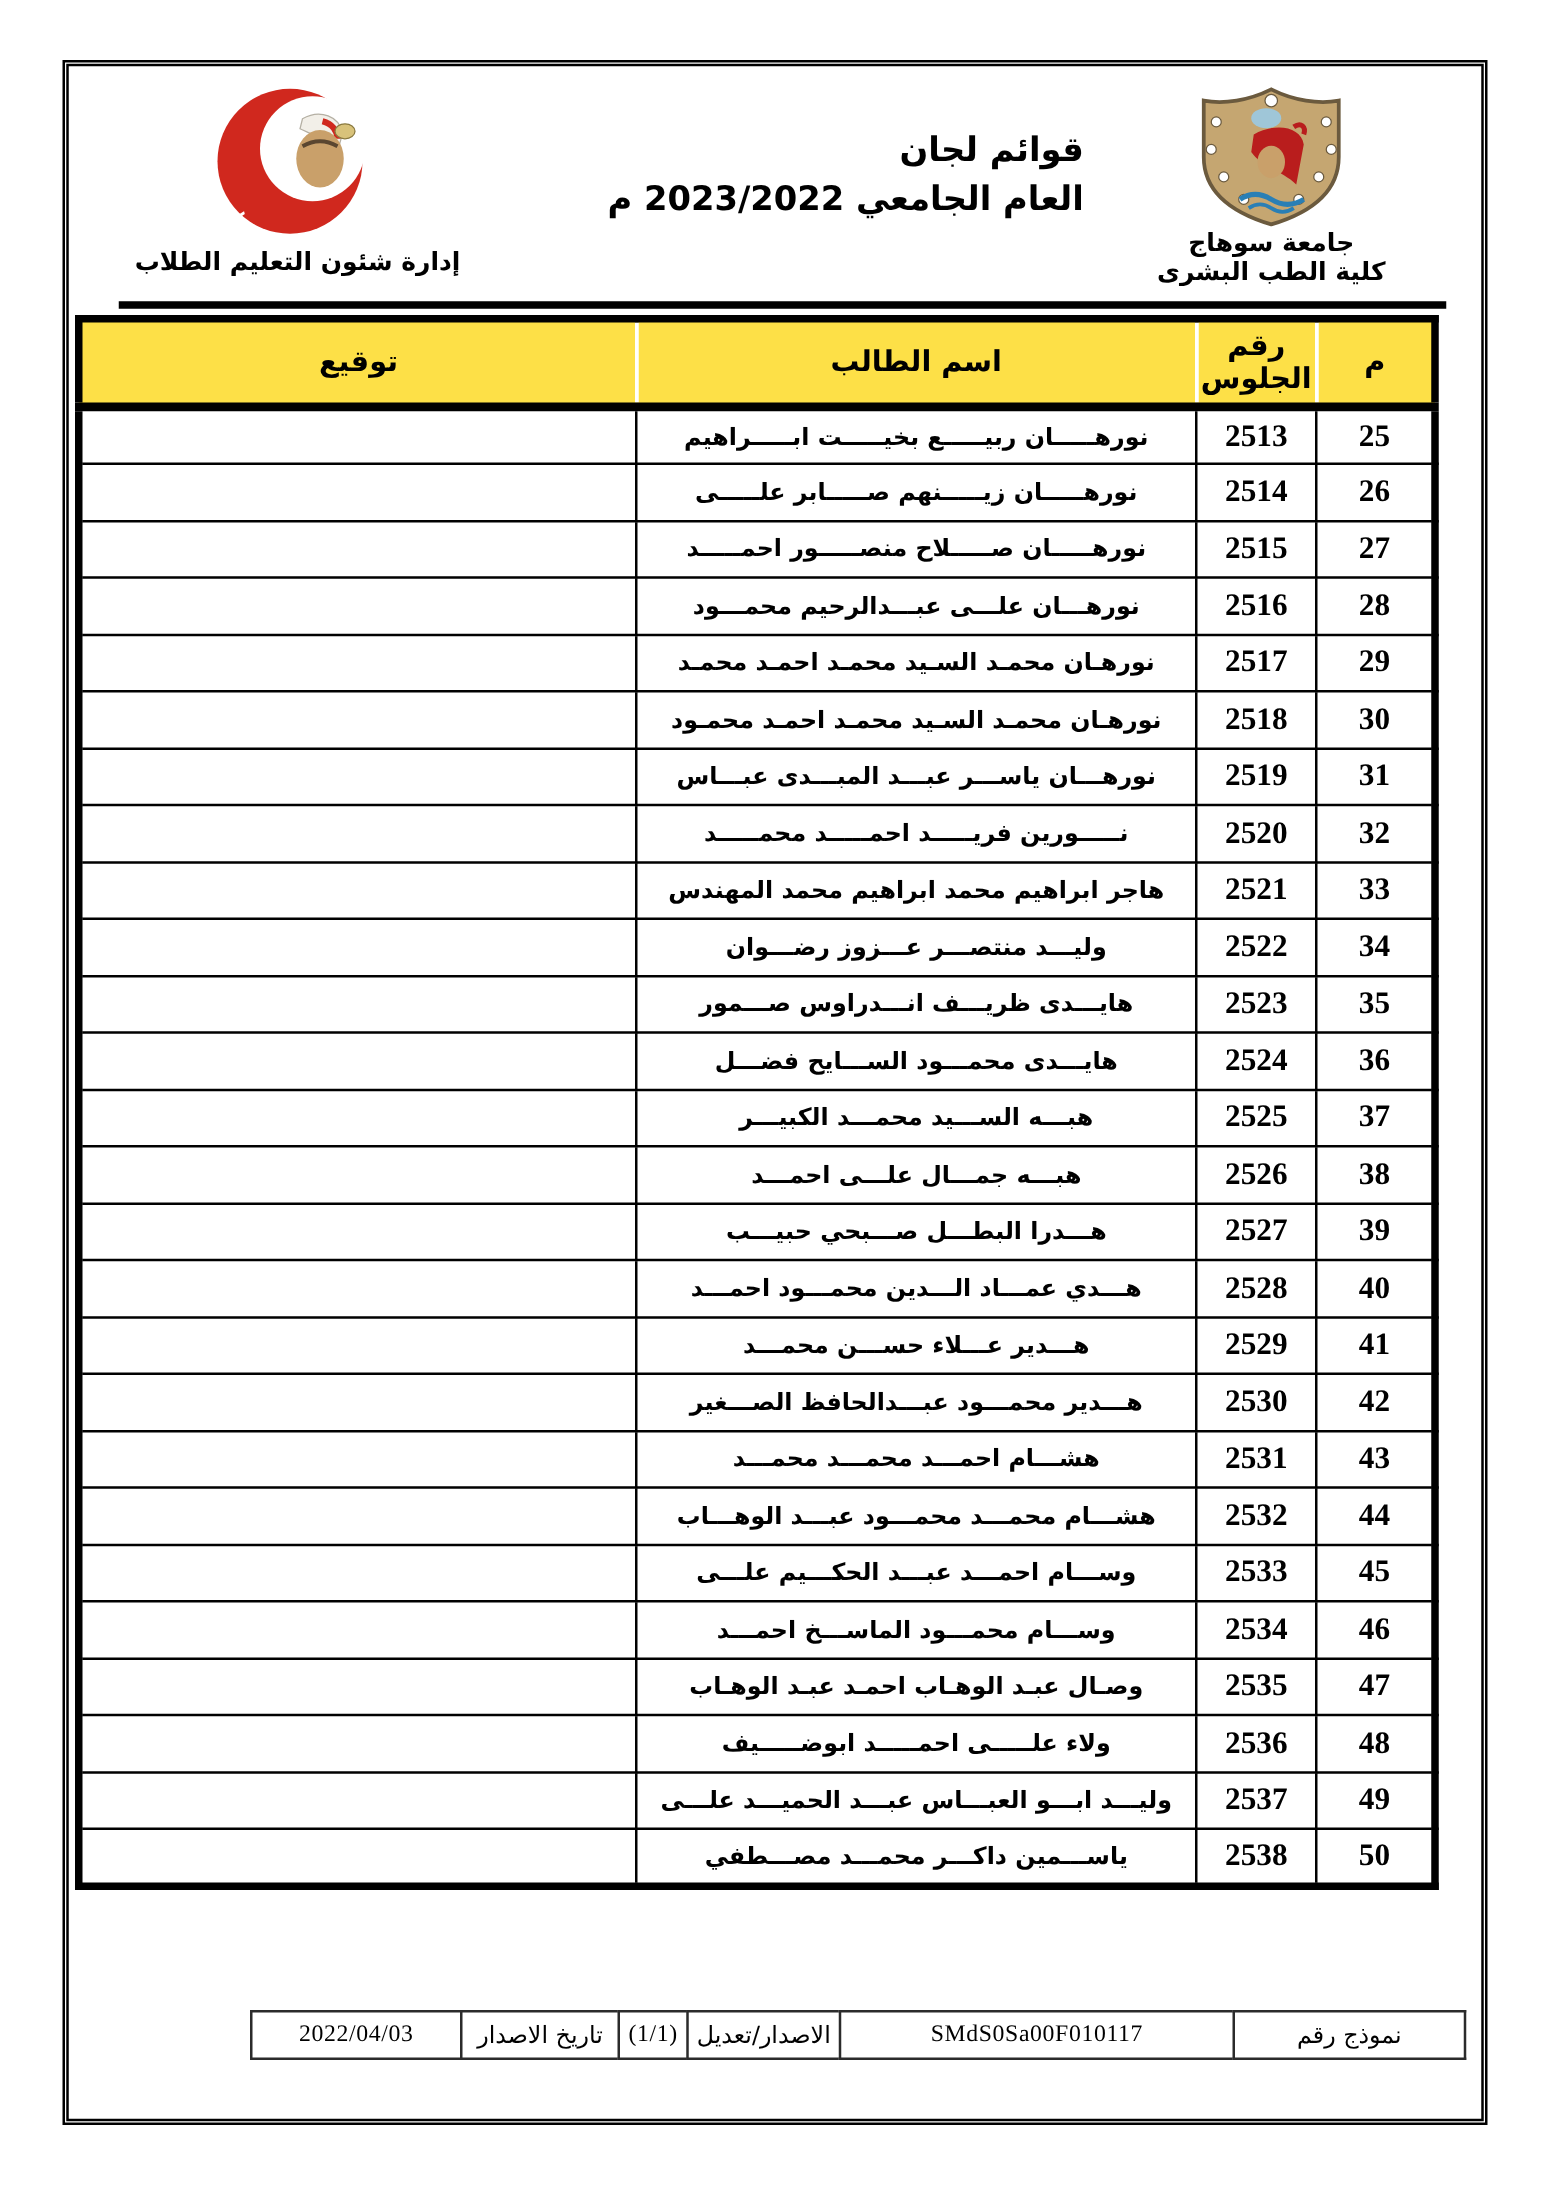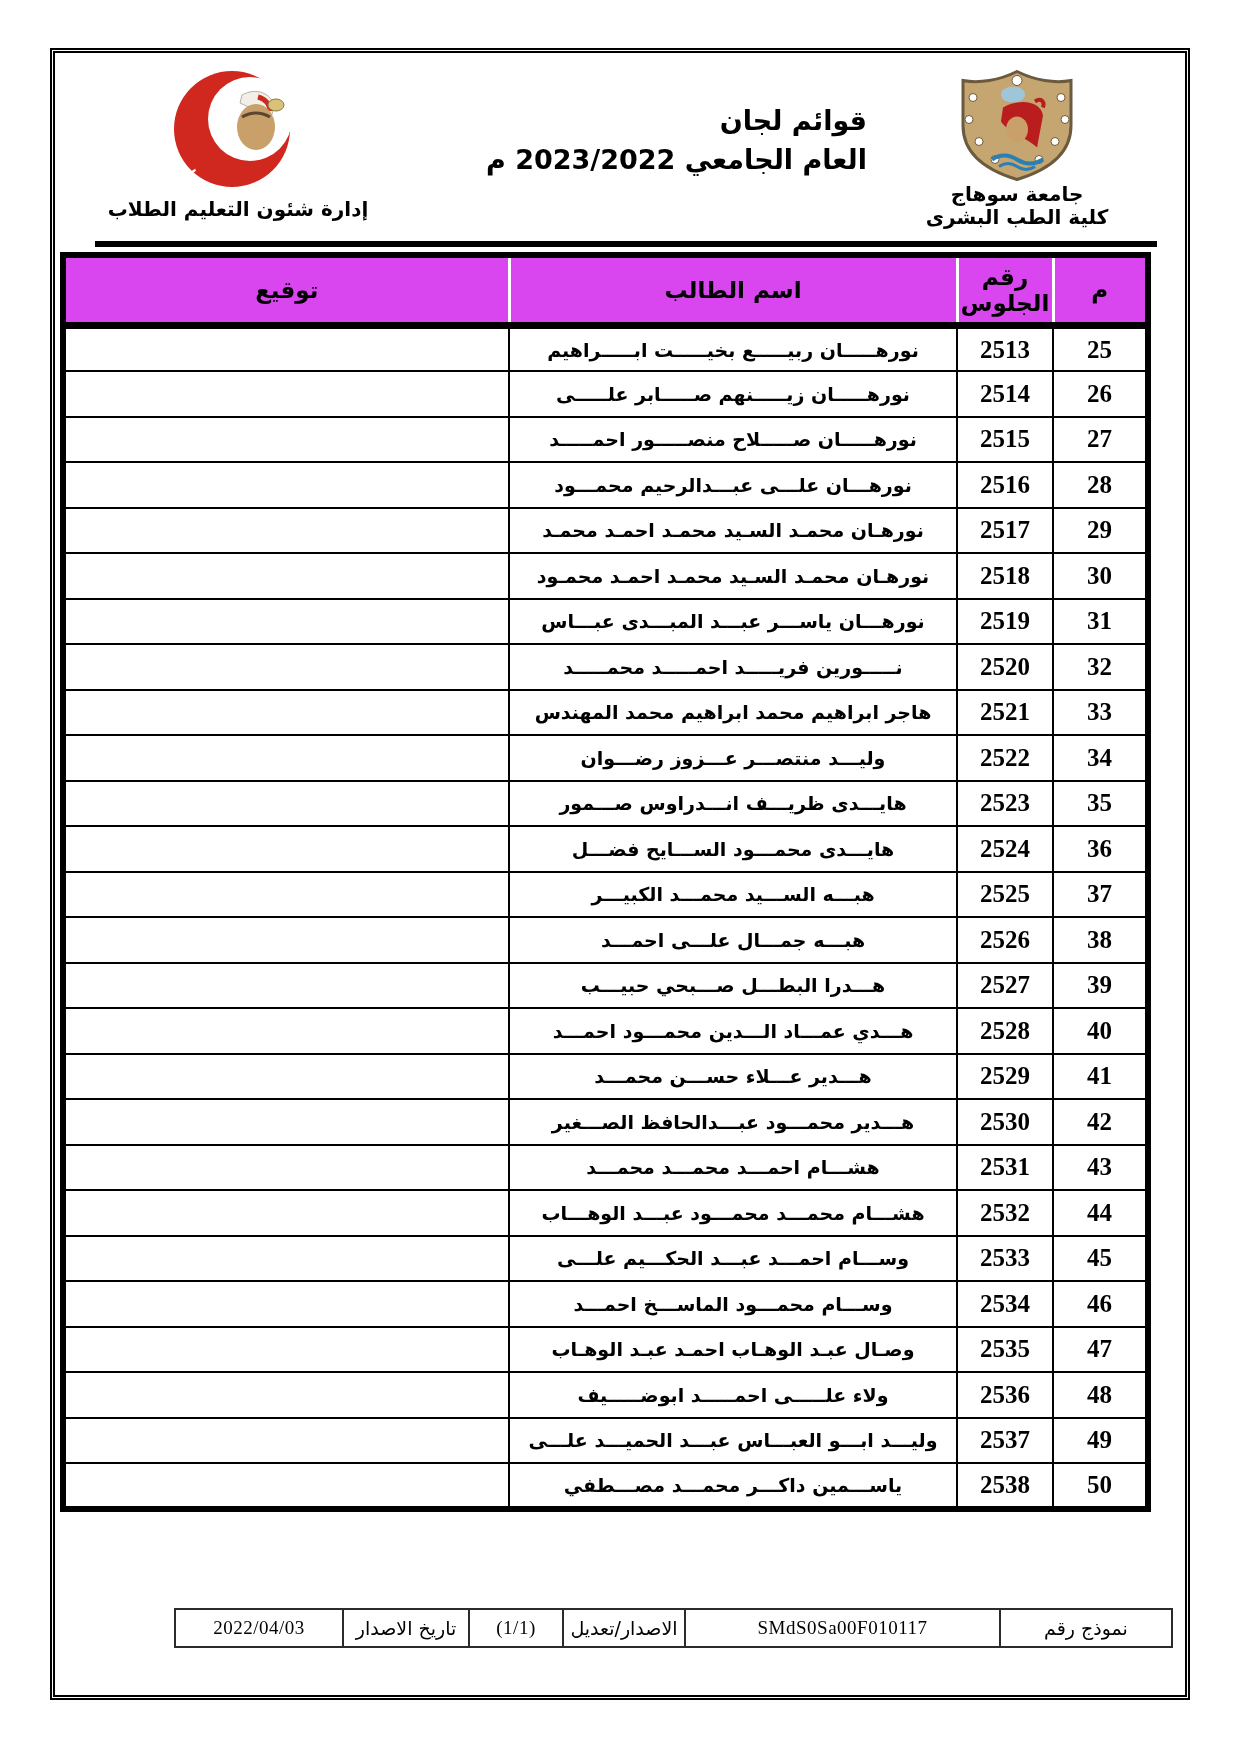--- a/index.html
+++ b/index.html
@@ -21,21 +21,21 @@
   .hdr .adm .cap{font-weight:bold;font-size:20px;margin-top:2px;}
   svg{display:block;margin:0 auto;}
   
   .top-rule{height:6px;background:#000;width:1062px;margin:2px 28px 5px 0;}
   
   table.main{
     border-collapse:collapse;width:1085px;margin-right:34px;
     border:6px solid #000;table-layout:fixed;direction:rtl;
   }
   table.main th{
-    background:#d946ef;border-bottom:7px solid #000;border-left:3px solid #fff;
+    background:#fde047;border-bottom:7px solid #000;border-left:3px solid #fff;
     font-size:23px;font-weight:bold;padding:6px 2px;height:52px;box-sizing:border-box;
   }
   table.main th:last-child{border-left:none;}
   table.main td{
     border:2px solid #000;height:45.5px;box-sizing:border-box;
     text-align:center;vertical-align:middle;overflow:hidden;white-space:nowrap;
   }
   td.num{font-family:"Liberation Serif","DejaVu Serif",serif;font-weight:bold;font-size:25px;}
   td.name{font-weight:bold;font-size:19px;padding:0 10px;}
   
@@ -276,22 +276,22 @@
         </tr>
       </tbody>
   </table>
 
 </div>
 
 <div class="foot">
   <table class="foot-t">
     <tbody>
         <tr>
-      <td style="width:172px">نموذج رقم</td>
+      <td style="width:185px">نموذج رقم</td>
       <td style="width:315px" class="mono">SMdS0Sa00F010117</td>
       <td style="width:122px">الاصدار/تعديل</td>
-      <td style="width:94px" class="mono">(1/1)</td>
+      <td style="width:55px" class="mono">(1/1)</td>
       <td style="width:126px">تاريخ الاصدار</td>
       <td style="width:168px" class="mono">2022/04/03</td>
     </tr>
   </tbody>
     </table>
 </div>
 
 </body></html>

